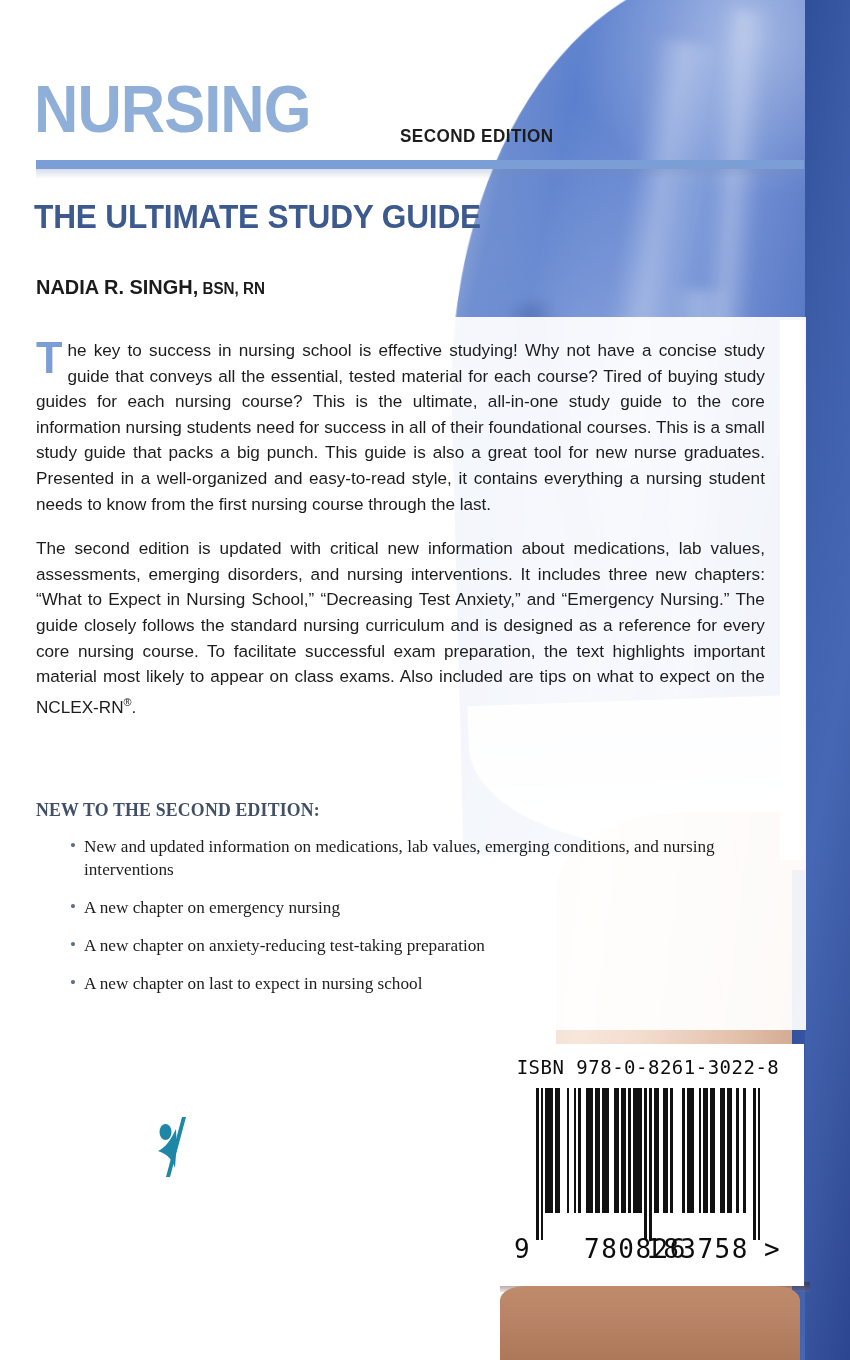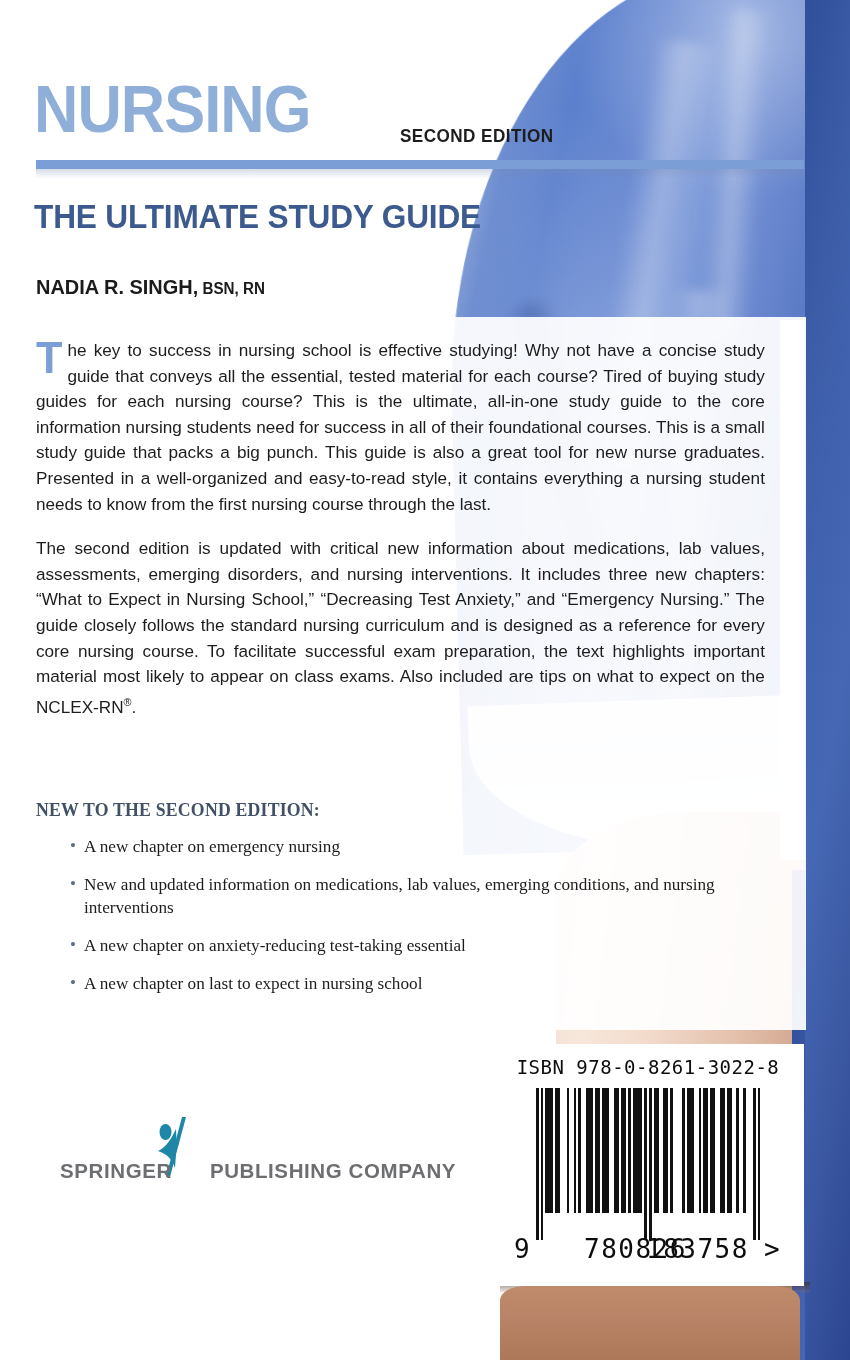--- a/index.html
+++ b/index.html
@@ -291,38 +291,35 @@
   <div class="body-copy">
     <p>
       <span class="dropcap">T</span><span>he key to success in nursing school is effective studying! Why not have a concise study guide that conveys all the essential, tested material for each course? Tired of buying study guides for each nursing course? This is the ultimate, all-in-one study guide to the core information nursing students need for success in all of their foundational courses. This is a small study guide that packs  a big punch. This guide is also a great tool for new nurse graduates. Presented in a well-organized and easy-to-read style, it contains everything a nursing student needs to know from the first nursing course through the last.</span>
     </p>
     <p><span>The second edition is updated with critical new information about medications, lab values, assessments, emerging disorders, and nursing interventions. It includes three new chapters: “What to Expect in Nursing School,” “Decreasing Test Anxiety,” and “Emergency Nursing.” The guide closely follows the standard nursing curriculum and is designed as a reference for every core nursing course. To facilitate successful exam preparation, the text highlights important material most likely to appear on class exams. Also included are tips on what to expect on the NCLEX-RN</span><span class="reg">®</span><span>.</span></p>
   </div>
 
   <div class="newto">
     <div class="newto-head">NEW TO THE SECOND EDITION:</div>
     <ul class="bullets">
+      <li>New and updated information on medications, lab values, emerging conditions, and nursing interventions</li>
       <li>A new chapter on emergency nursing</li>
-      <li>New and updated information on medications, lab values, emerging conditions, and nursing interventions</li>
-      <li>A new chapter on anxiety-reducing test-taking essential</li>
+      <li>A new chapter on anxiety-reducing test-taking preparation</li>
       <li>A new chapter on last to expect in nursing school</li>
     </ul>
   </div>
 
   <div class="publisher">
     <div class="logo-row">
       <div class="logo-mark">
         <svg width="70" height="72" viewBox="0 0 70 72" xmlns="http://www.w3.org/2000/svg">
           <path d="M46 2 L30 62 L26 62 L42 2 Z" fill="#1e87a8"></path>
           <ellipse cx="25.5" cy="17" rx="6" ry="8" fill="#1e87a8"></ellipse>
           <path d="M36 14 C30 26 26 32 18 36 C27 39 32 44 35 53 C36 40 37 26 36 14 Z" fill="#1e87a8"></path>
         </svg>
-      </div>
-      <div class="pub-name">
-        <span>SPRINGER</span><span class="gap"></span><span>PUBLISHING COMPANY</span>
       </div>
     </div>
   </div>
 
   <div class="barcode-box">
     <div class="isbn-text">ISBN 978-0-8261-3022-8</div>
     <div class="bars" id="bars">
         <span class="tall" style="left:0.00px;width:2.61px"></span>
         <span class="tall" style="left:4.72px;width:2.61px"></span>
         <span class="short" style="left:9.43px;width:2.61px"></span>

